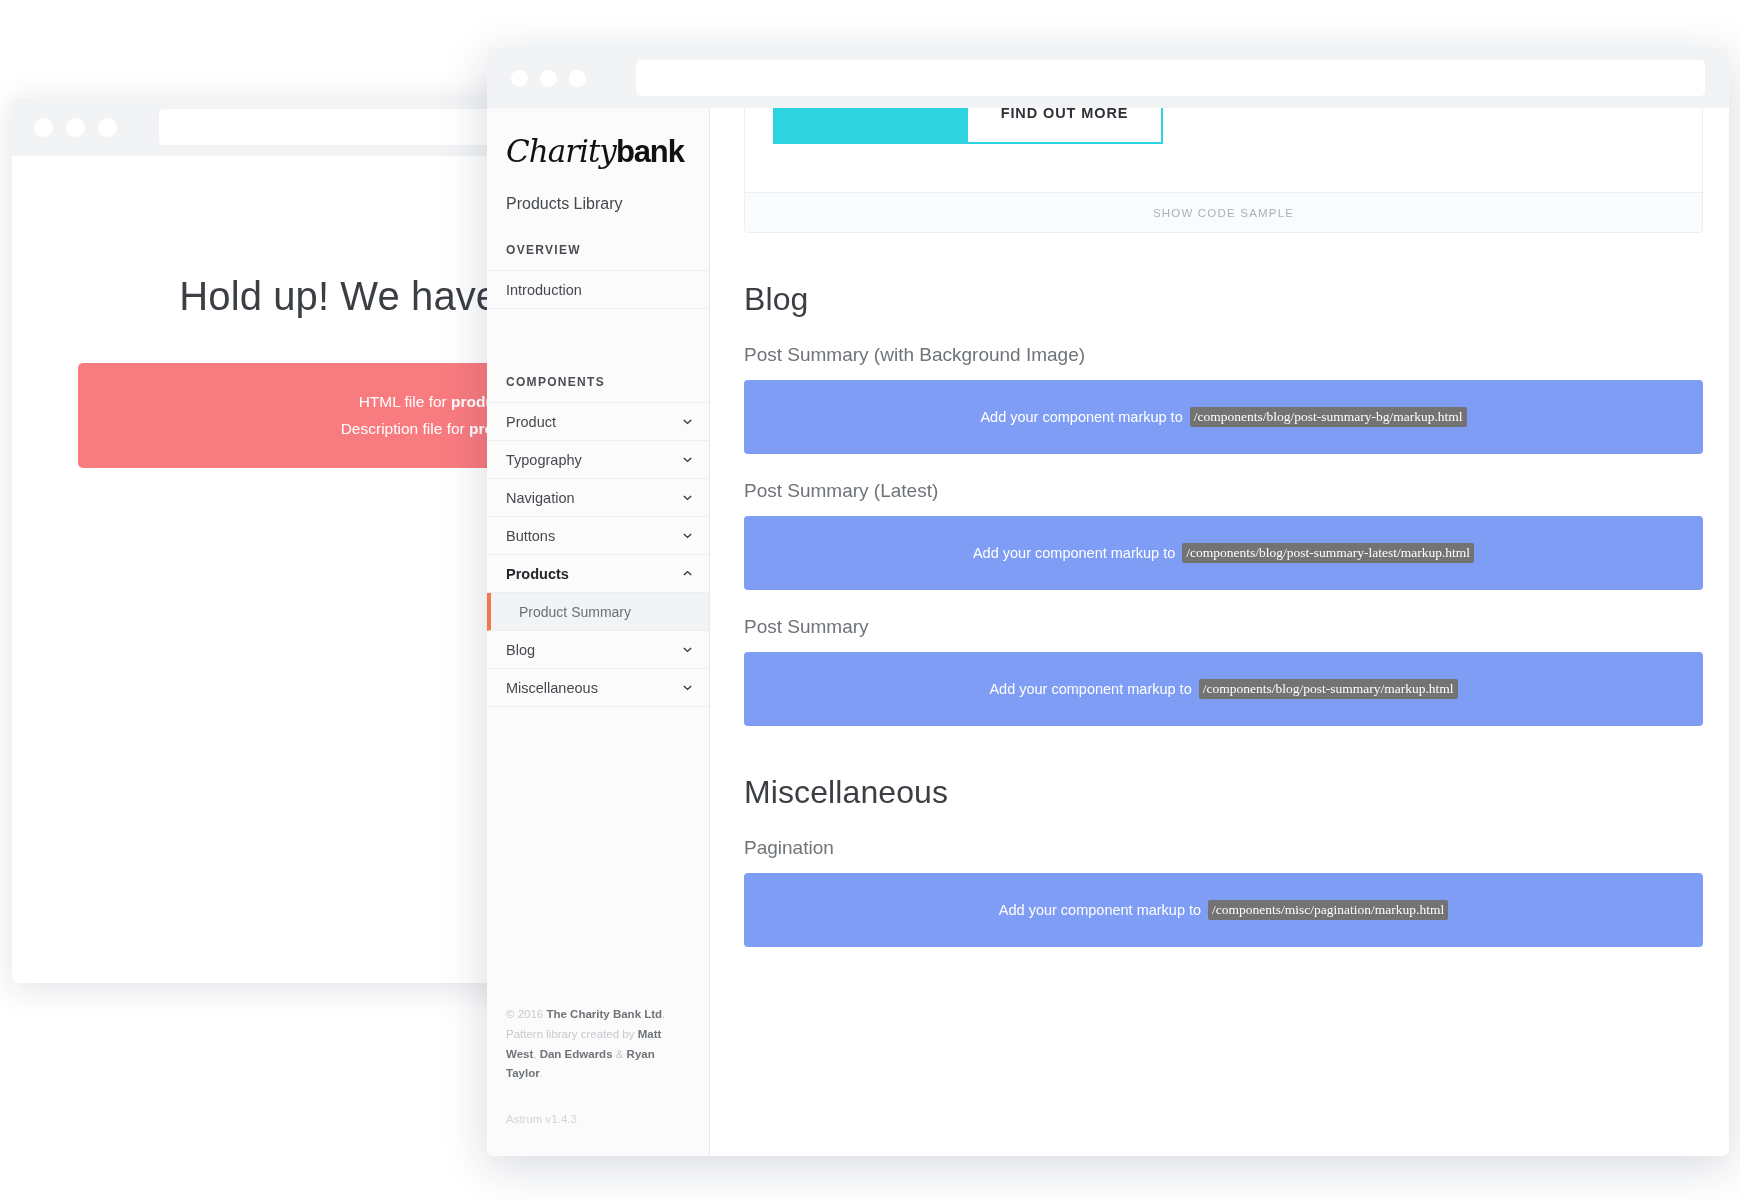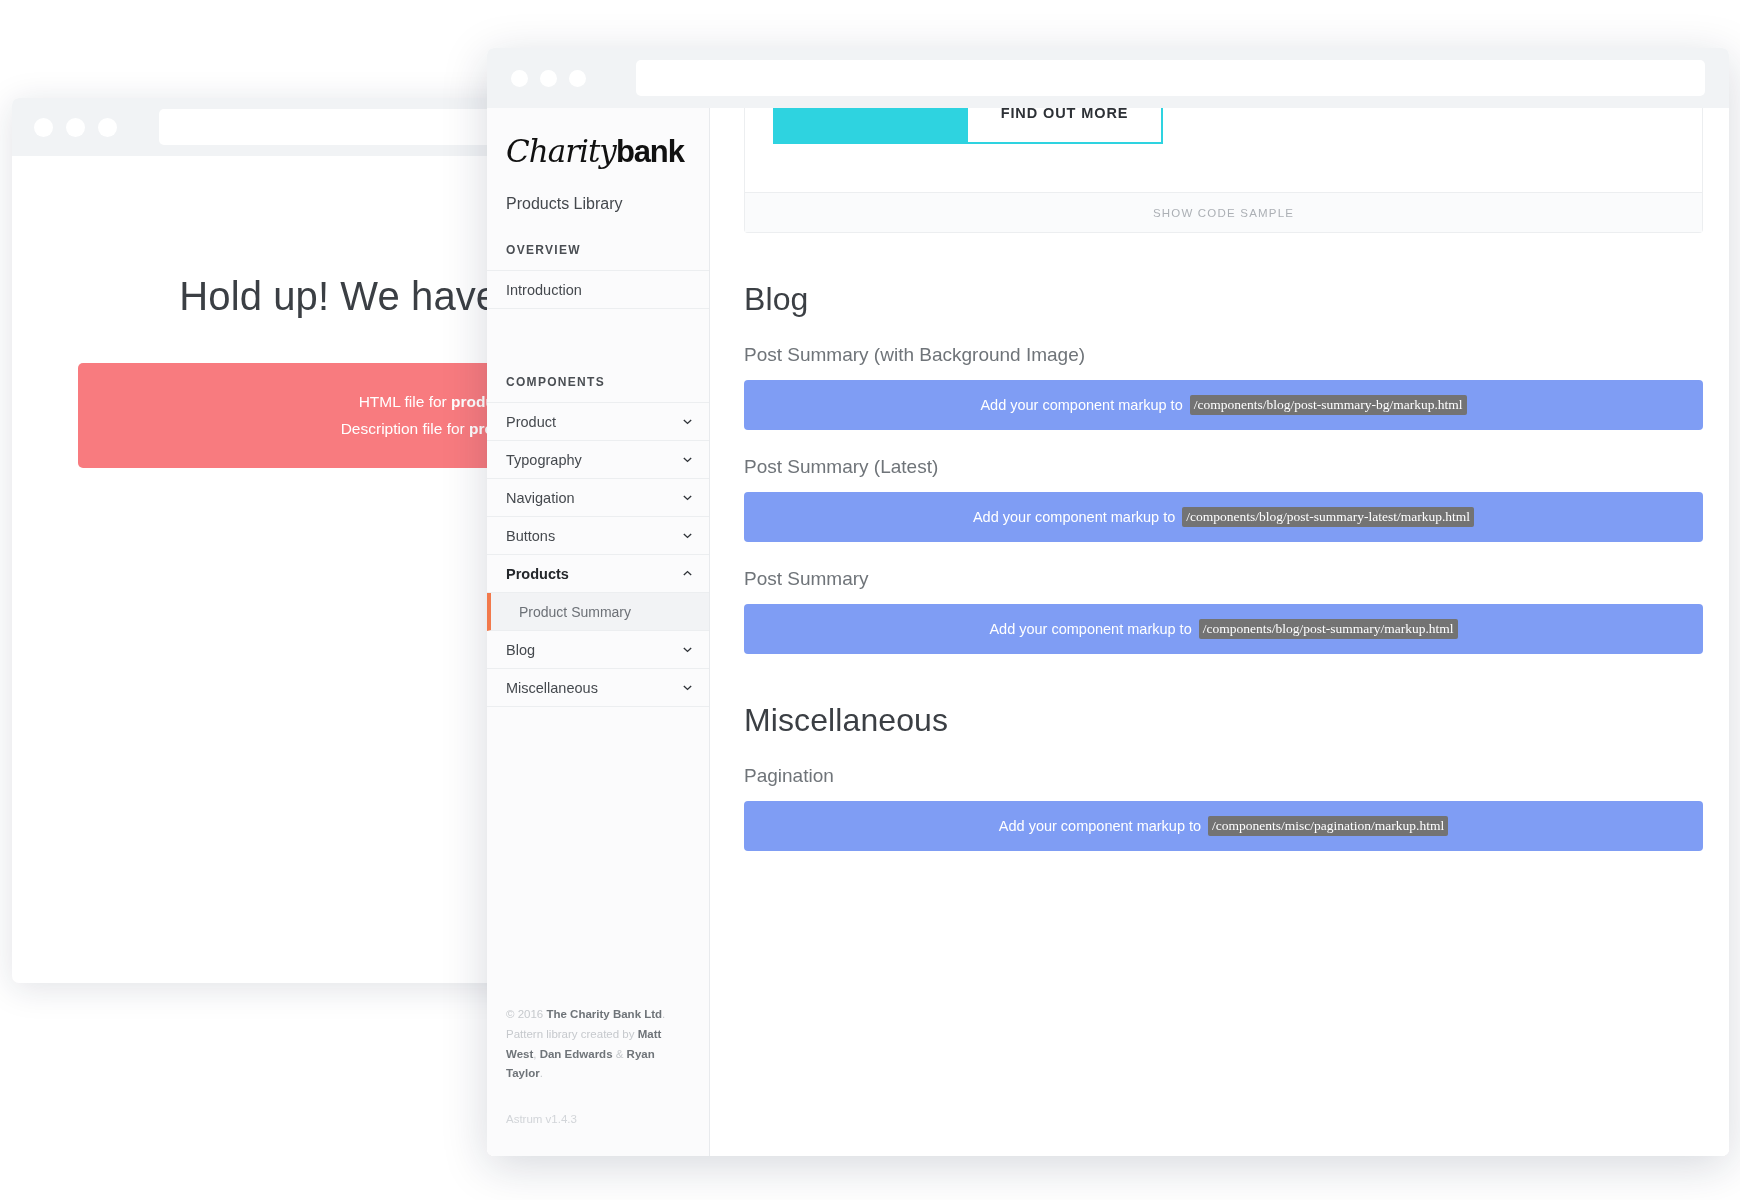--- a/index.html
+++ b/index.html
@@ -127,21 +127,21 @@
 
   h2.section-title {
     font-size: 32px; font-weight: 400; color: #3b3f44;
     margin: 48px 0 0 0; letter-spacing: .1px;
   }
   h3.component-title {
     font-size: 19px; font-weight: 400; color: #6f7479;
     margin: 26px 0 14px 0;
   }
   .placeholder {
-    background: #7f9df4; border-radius: 4px; height: 50px;
+    background: #7f9df4; border-radius: 4px; height: 74px;
     display: flex; align-items: center; justify-content: center;
     color: #ffffff; font-size: 14.5px;
   }
   .placeholder code {
     font-family: Liberation Serif, serif;
     background: #737373; padding: 2px 4px; margin-left: 7px;
     font-size: 13.5px; border-radius: 2px; color: #fff;
   }
   .blk { display: block; }
 </style>

